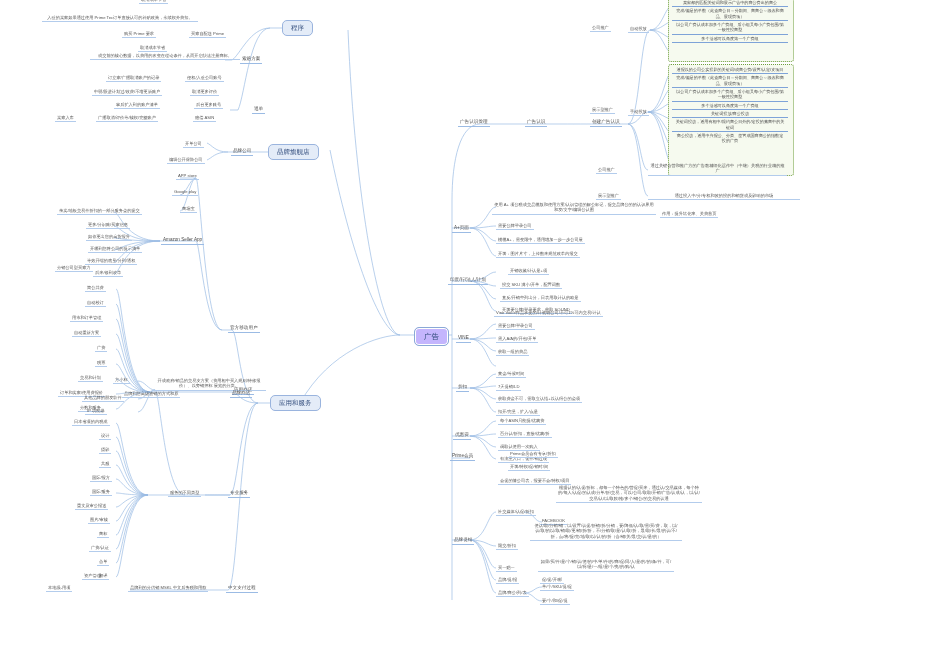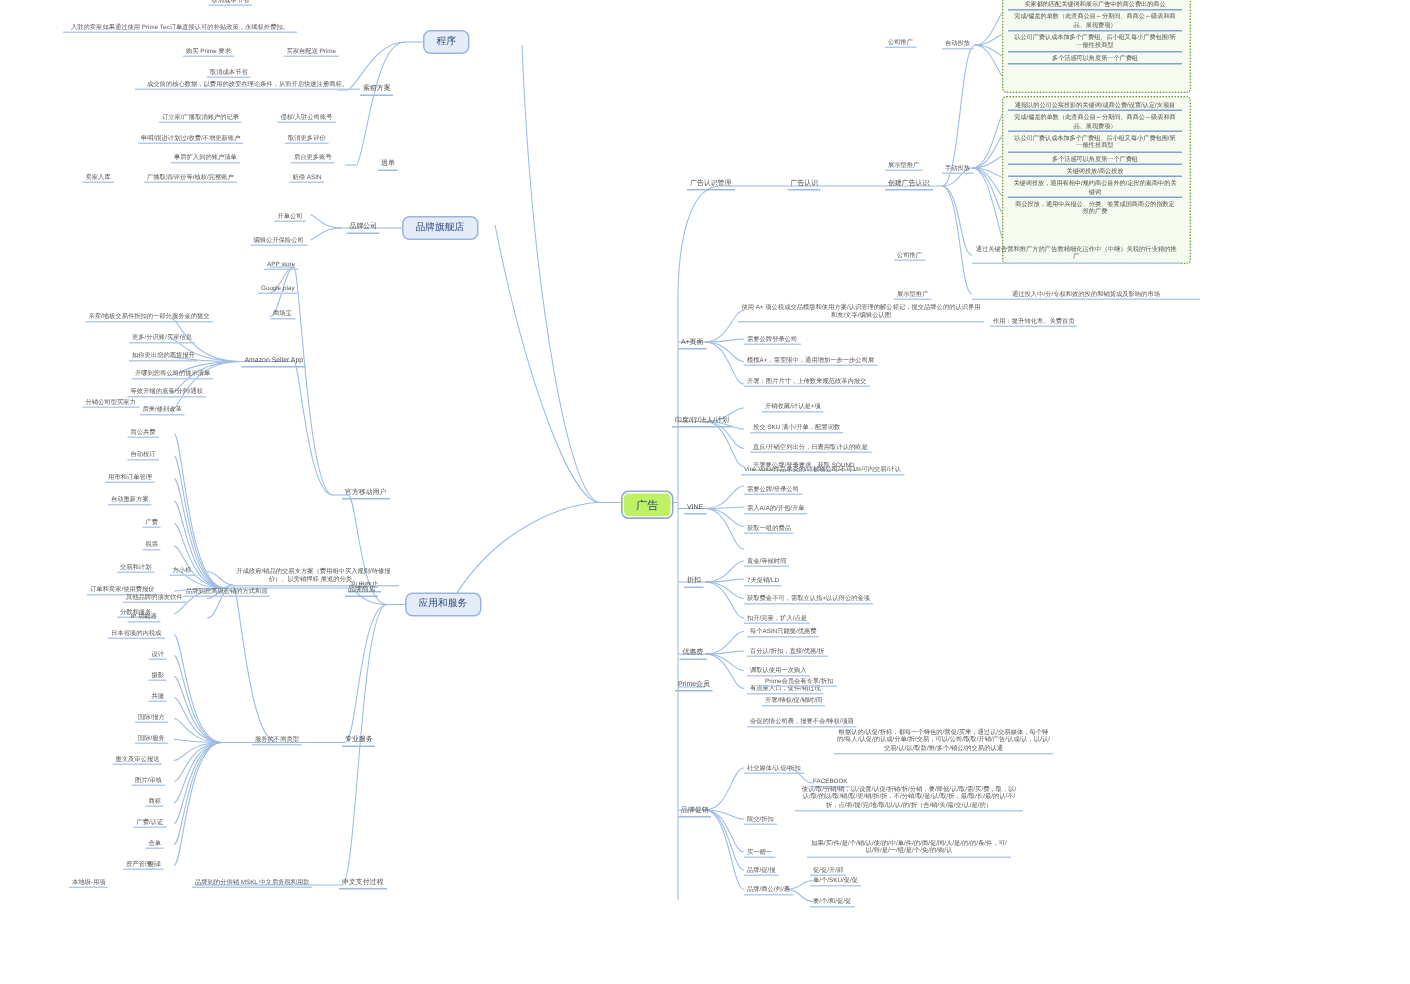--- a/index.html
+++ b/index.html
@@ -5,21 +5,21 @@
   html,body{margin:0;padding:0;background:#ffffff;}
   body{width:940px;height:656px;position:relative;overflow:hidden;
        font-family:"Liberation Sans","DejaVu Sans",sans-serif;color:#3a3a3a;}
   #canvas{position:absolute;inset:0;width:940px;height:656px;}
   svg.links{position:absolute;left:0;top:0;width:940px;height:656px;pointer-events:none;}
 
   
   .node{position:absolute;white-space:nowrap;line-height:1.25;}
 
   .root{
-    background:#bef264;border:1px solid #8aa9d6;border-radius:5px;
+    background:#c4b5fd;border:1px solid #8aa9d6;border-radius:5px;
     padding:4px 9px;font-size:7.5px;color:#2f4a7a;text-align:center;
     box-shadow:0 0 0 1px #ffffff inset;
   }
   .main{
     background:#e4ecf8;border:1px solid #9ab4de;border-radius:5px;
     padding:3px 8px;font-size:6.5px;color:#2f4a7a;text-align:center;
   }
   .lvl3{font-size:4.6px;color:#4a4a4a;padding:1px 2px;border-bottom:1px solid #9bbbe4;}
   .lvl4{font-size:4.2px;color:#555;padding:1px 2px;border-bottom:1px solid #b3ccec;}
 

